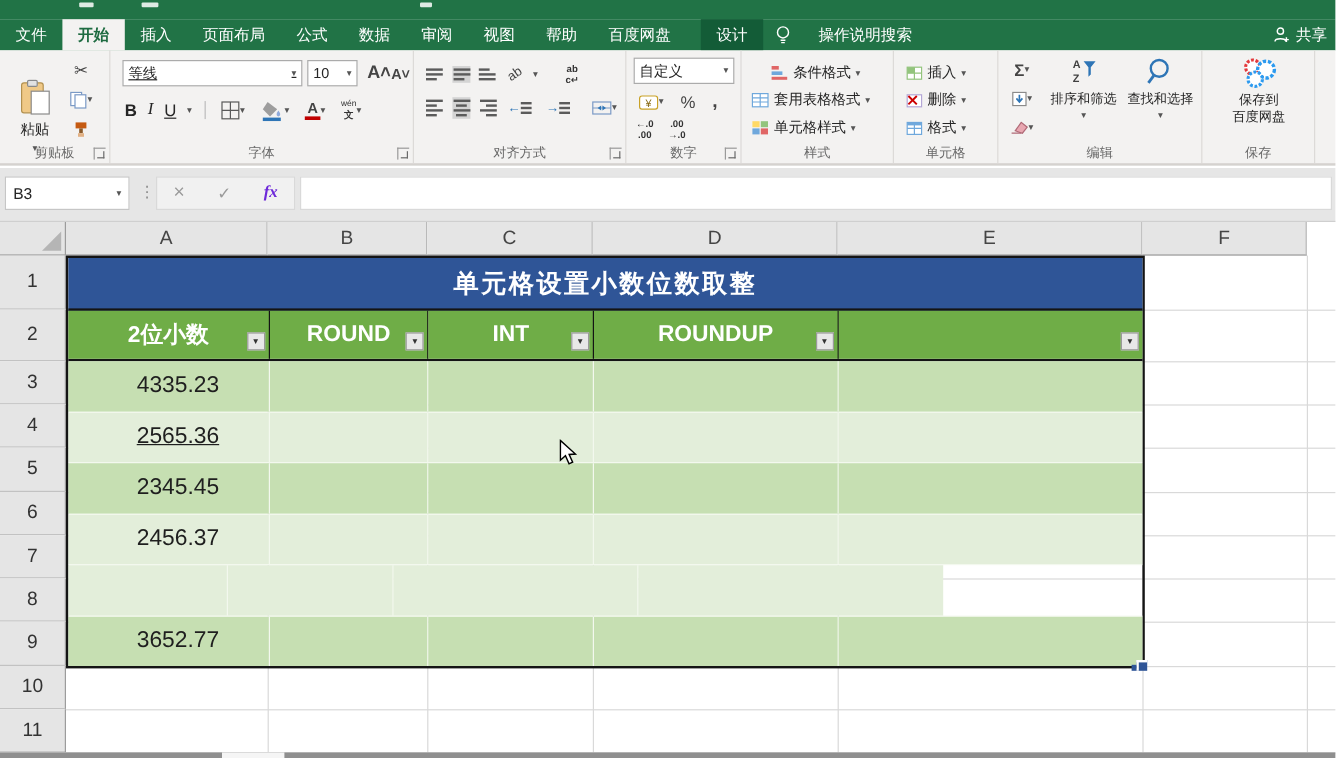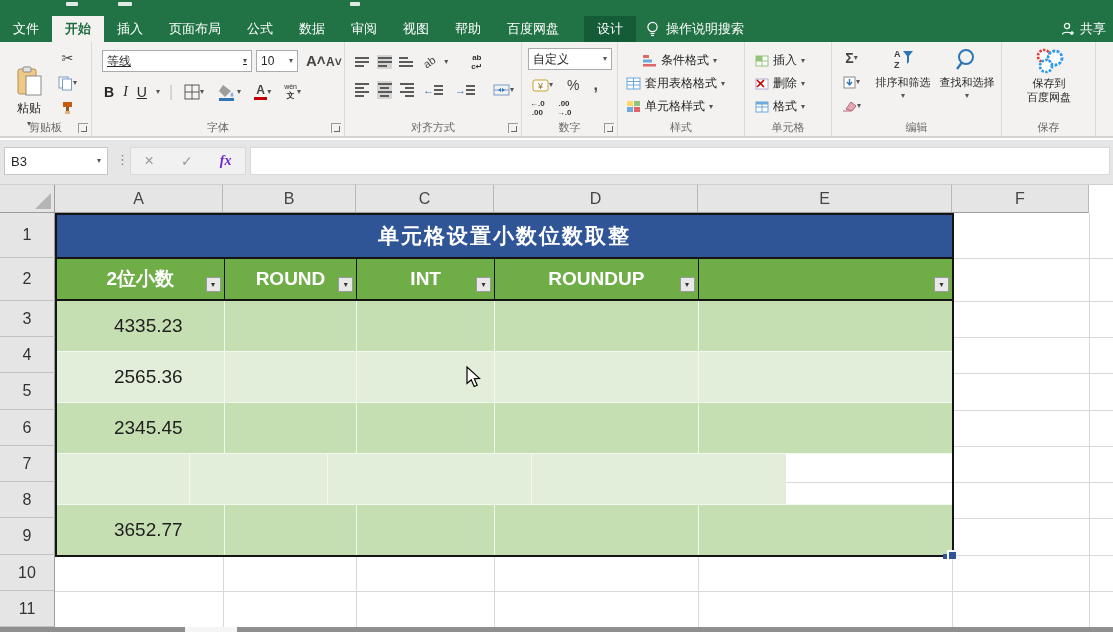--- a/index.html
+++ b/index.html
@@ -6,21 +6,21 @@
   html,body { width:1113px; height:632px; overflow:hidden; }
   body { position:relative; font-family:"Liberation Sans","DejaVu Sans",sans-serif; background:#fff; color:#262626; }
 
   
   .titlebar { position:absolute; left:0; top:0; width:1113px; height:16px; background:#217346; }
   .qat-mark { position:absolute; top:2px; height:4px; background:rgba(255,255,255,.85); border-radius:1px; }
   .tabrow { position:absolute; left:0; top:16px; width:1113px; height:26px; background:#217346; display:flex; align-items:stretch; font-size:13px; color:#fff; }
   .tab { display:flex; align-items:center; padding:0 13px; cursor:default; white-space:nowrap; }
   .tab.active { background:#f3f2f1; color:#1e6b41; font-weight:bold; }
   .tab.contextual { background:#135c37; }
-  .tab-search { display:flex; align-items:center; gap:7px; padding:0 10px; }
+  .tab-search { display:flex; align-items:center; gap:23px; padding:0 10px; }
   .share { position:absolute; right:0; top:0; height:26px; display:flex; align-items:center; gap:5px; padding-right:2px; overflow:hidden; width:52px; }
 
   
   .ribbon { position:absolute; left:0; top:42px; width:1113px; height:96px; background:#f3f2f1; border-bottom:2px solid #d5d2cf; display:flex; }
   .rgroup { position:relative; height:100%; border-right:1px solid #dcdad8; flex:none; }
   .glabel { position:absolute; bottom:1px; left:0; right:0; text-align:center; font-size:11px; color:#686868; }
   .launcher { position:absolute; bottom:3px; right:3px; width:10px; height:10px; border-left:1px solid #9a9a9a; border-top:1px solid #9a9a9a; }
   .launcher:after { content:""; position:absolute; right:1px; bottom:1px; width:5px; height:5px; border-right:1.5px solid #6a6a6a; border-bottom:1.5px solid #6a6a6a; }
   .dd { font-size:8px; color:#555; line-height:1; }
   .rbtn-big { display:flex; flex-direction:column; align-items:center; justify-content:flex-start; font-size:12px; gap:3px; }
@@ -491,34 +491,41 @@
       </div>
       <div class="tbody">
         <div class="drow">
           <div class="dcell" style="width: 168px; background: rgb(198, 223, 178);">4335.23</div>
           <div class="dcell" style="width: 133px; background: rgb(198, 223, 178);"></div>
           <div class="dcell" style="width: 138px; background: rgb(198, 223, 178);"></div>
           <div class="dcell" style="width: 204px; background: rgb(198, 223, 178);"></div>
           <div class="dcell" style="width: 254px; background: rgb(198, 223, 178);"></div>
         </div>
         <div class="drow">
-          <div class="dcell" style="width: 168px; background: rgb(227, 238, 218);">2565.36</div>
+          <div class="dcell" style="width: 168px; background: rgb(227, 238, 218); text-decoration: underline;">2565.36</div>
           <div class="dcell" style="width: 133px; background: rgb(227, 238, 218);"></div>
           <div class="dcell" style="width: 138px; background: rgb(227, 238, 218);"></div>
           <div class="dcell" style="width: 204px; background: rgb(227, 238, 218);"></div>
           <div class="dcell" style="width: 254px; background: rgb(227, 238, 218);"></div>
         </div>
         <div class="drow">
           <div class="dcell" style="width: 168px; background: rgb(198, 223, 178);">2345.45</div>
           <div class="dcell" style="width: 133px; background: rgb(198, 223, 178);"></div>
           <div class="dcell" style="width: 138px; background: rgb(198, 223, 178);"></div>
           <div class="dcell" style="width: 204px; background: rgb(198, 223, 178);"></div>
           <div class="dcell" style="width: 254px; background: rgb(198, 223, 178);"></div>
         </div>
         <div class="drow">
+          <div class="dcell" style="width: 168px; background: rgb(227, 238, 218);">2456.37</div>
+          <div class="dcell" style="width: 133px; background: rgb(227, 238, 218);"></div>
+          <div class="dcell" style="width: 138px; background: rgb(227, 238, 218);"></div>
+          <div class="dcell" style="width: 204px; background: rgb(227, 238, 218);"></div>
+          <div class="dcell" style="width: 254px; background: rgb(227, 238, 218);"></div>
+        </div>
+        <div class="drow">
           <div class="dcell" style="width: 133px; background: rgb(227, 238, 218);"></div>
           <div class="dcell" style="width: 138px; background: rgb(227, 238, 218);"></div>
           <div class="dcell" style="width: 204px; background: rgb(227, 238, 218);"></div>
           <div class="dcell" style="width: 254px; background: rgb(227, 238, 218);"></div>
         </div>
         <div class="drow">
           <div class="dcell" style="width: 168px; background: rgb(198, 223, 178);">3652.77</div>
           <div class="dcell" style="width: 133px; background: rgb(198, 223, 178);"></div>
           <div class="dcell" style="width: 138px; background: rgb(198, 223, 178);"></div>
           <div class="dcell" style="width: 204px; background: rgb(198, 223, 178);"></div>

